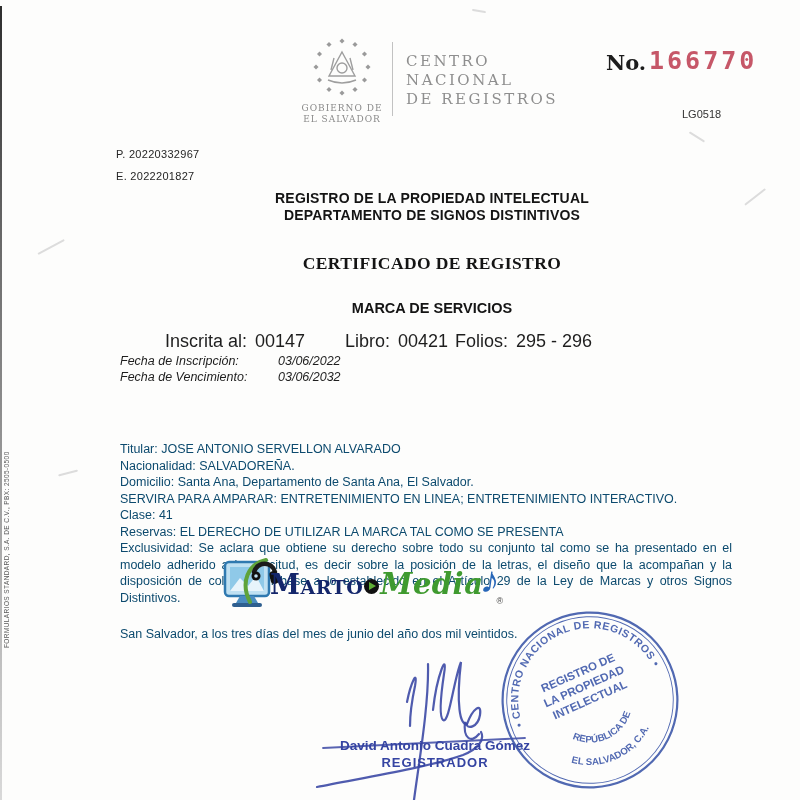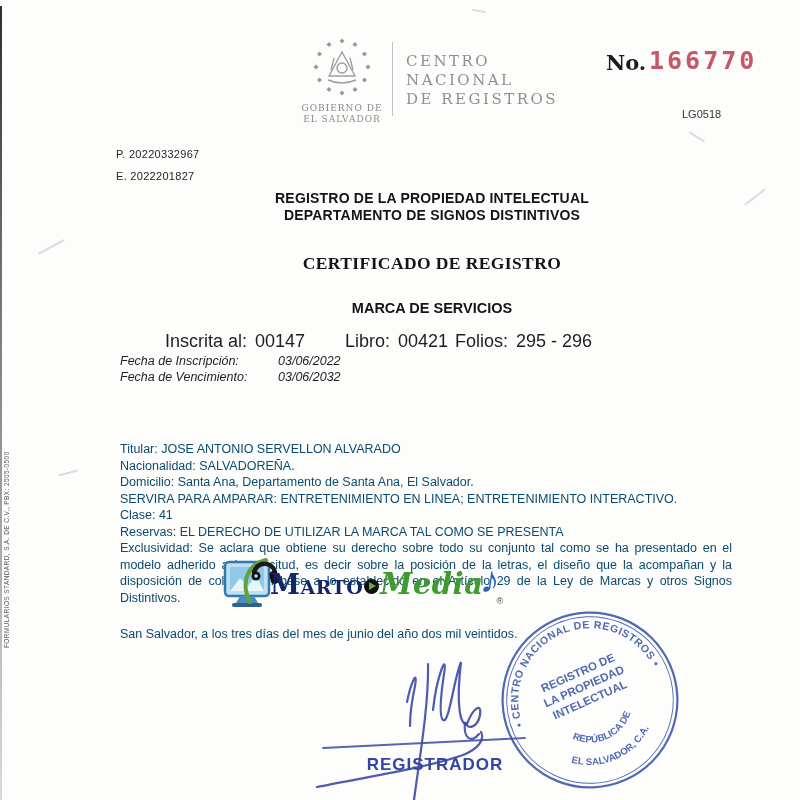--- a/index.html
+++ b/index.html
@@ -54,21 +54,21 @@
   .brand-word2{font-family:"DejaVu Serif",serif;font-style:italic;font-weight:bold;
     font-size:29px;color:#3f9a2f;letter-spacing:.5px;}
   .brand-note{font-size:38px;color:#2766b8;margin-left:-2px;margin-top:-8px;transform:rotate(8deg);}
   .brand-reg{font-size:9px;color:#444;align-self:flex-end;margin:0 0 6px -4px;}
 
   
   .sig-svg{position:absolute;left:315px;top:612px;}
   .sig-name{position:absolute;left:330px;top:738px;width:210px;text-align:center;
     font-size:13.5px;font-weight:bold;color:#3544a2;}
   .sig-title{position:absolute;left:330px;top:755px;width:210px;text-align:center;
-    font-size:17px;font-weight:bold;letter-spacing:1px;color:#3544a2;}
+    font-size:13px;font-weight:bold;letter-spacing:1px;color:#3544a2;}
 
   
   .stamp{position:absolute;left:498px;top:608px;width:184px;height:184px;
     transform:rotate(-24deg);opacity:.88;}
 
   
   .edge-text{position:absolute;left:3px;top:648px;width:278px;transform:rotate(-90deg);
     transform-origin:0 0;font-size:6.5px;color:#5a5a5a;letter-spacing:.4px;white-space:nowrap;}
 </style>
 </head>
@@ -185,20 +185,21 @@
   <svg class="sig-svg" width="235" height="188" viewBox="0 0 235 188">
     <g fill="none" stroke-width="2.2" stroke-linecap="round" stroke="#3c49a5">
       <path d="M 113,52 C 114,92 104,150 99,188" opacity=".9"></path>
       <path d="M 92,90 C 96,70 103,56 100,74 C 97,88 95,102 95,114" opacity=".9"></path>
       <path d="M 118,98 C 122,62 133,38 129,62 C 126,82 124,104 128,108 C 134,113 139,66 146,50 C 141,92 145,114 152,112" opacity=".9"></path>
       <path d="M 152,112 C 158,96 167,90 165,103 C 163,115 152,119 150,110 C 148,126 156,132 164,122" opacity=".9"></path>
       <path d="M 166,120 C 170,128 163,137 148,143 C 108,157 40,167 2,175" opacity=".9"></path>
       <path d="M 8,136 L 210,126" opacity=".85" stroke-width="1.8"></path>
     </g>
   </svg>
+  <div class="sig-name">David Antonio Cuadra Gómez</div>
   <div class="sig-title">REGISTRADOR</div>
 
   <svg class="stamp" viewBox="0 0 200 200">
     <defs>
       <path id="arcTop" d="M 22,100 A 78,78 0 0 1 178,100"></path>
       <path id="arcBot1" d="M 60,123 A 46,46 0 0 0 140,123"></path>
       <path id="arcBot2" d="M 31,119 A 72,72 0 0 0 169,119"></path>
     </defs>
     <circle cx="100" cy="100" r="95" fill="none" stroke-width="2.4" stroke="#3a55a8"></circle>
     <circle cx="100" cy="100" r="90.5" fill="none" stroke-width="1" stroke="#3a55a8"></circle>

